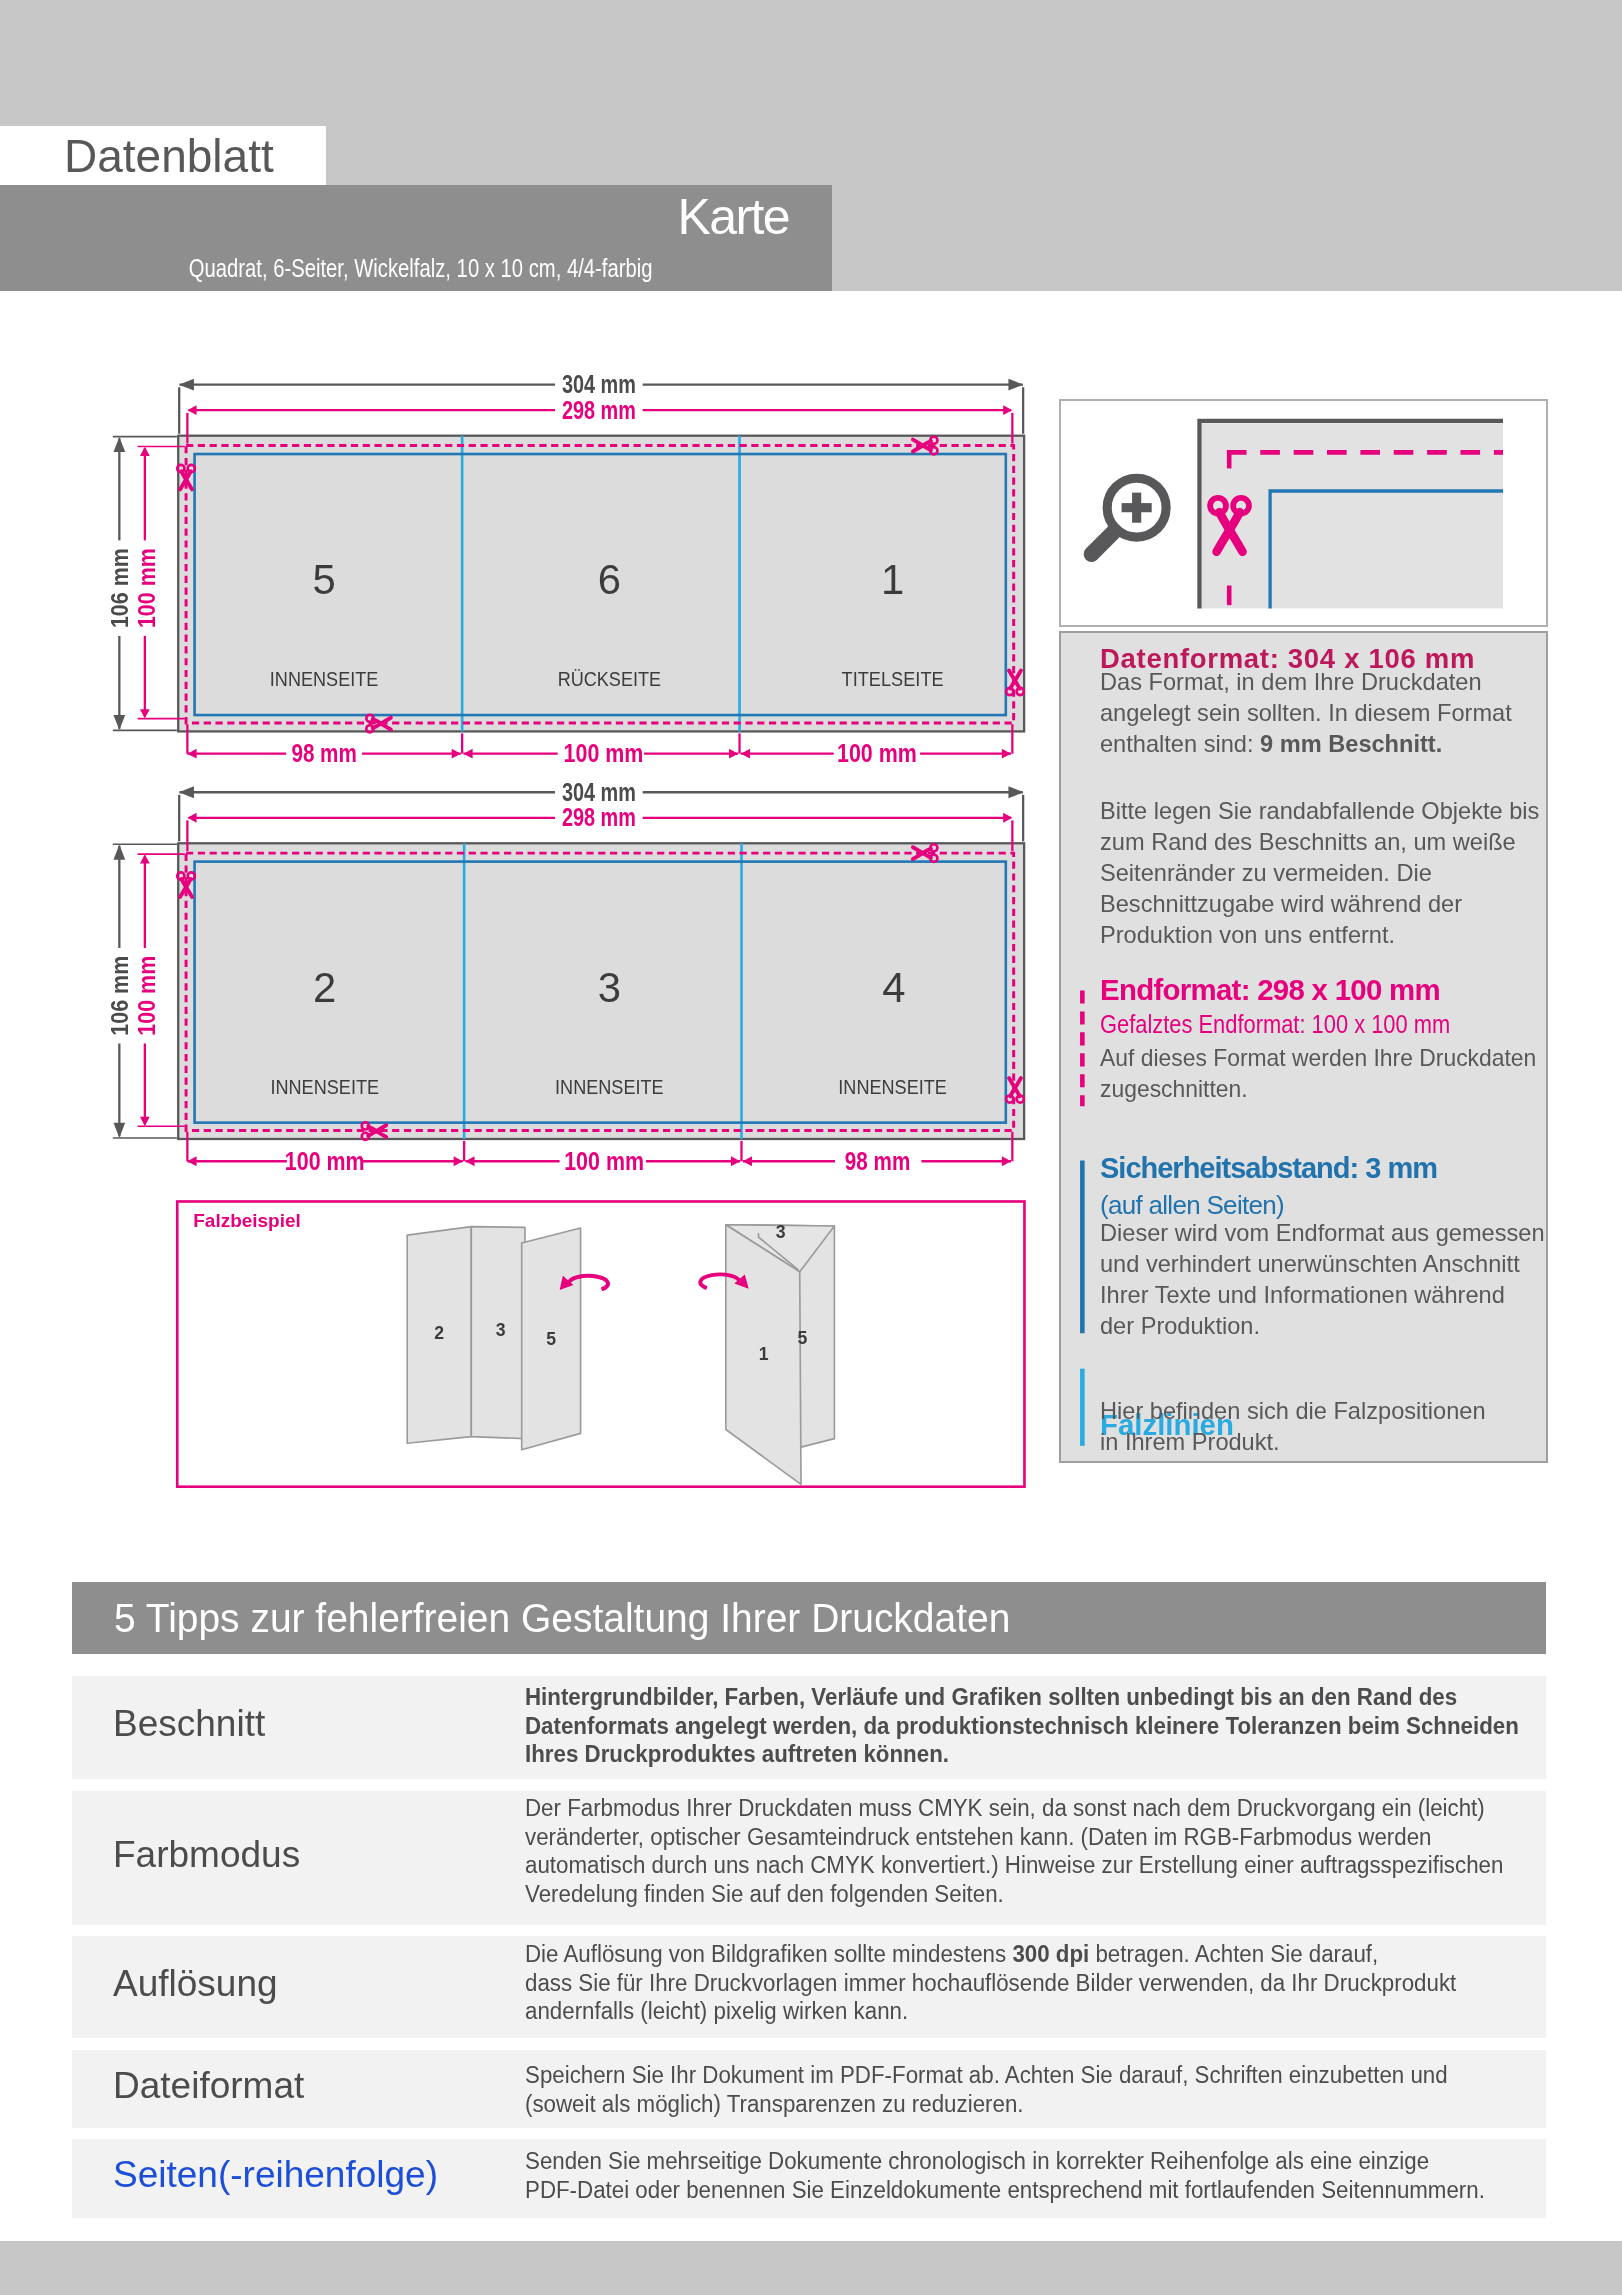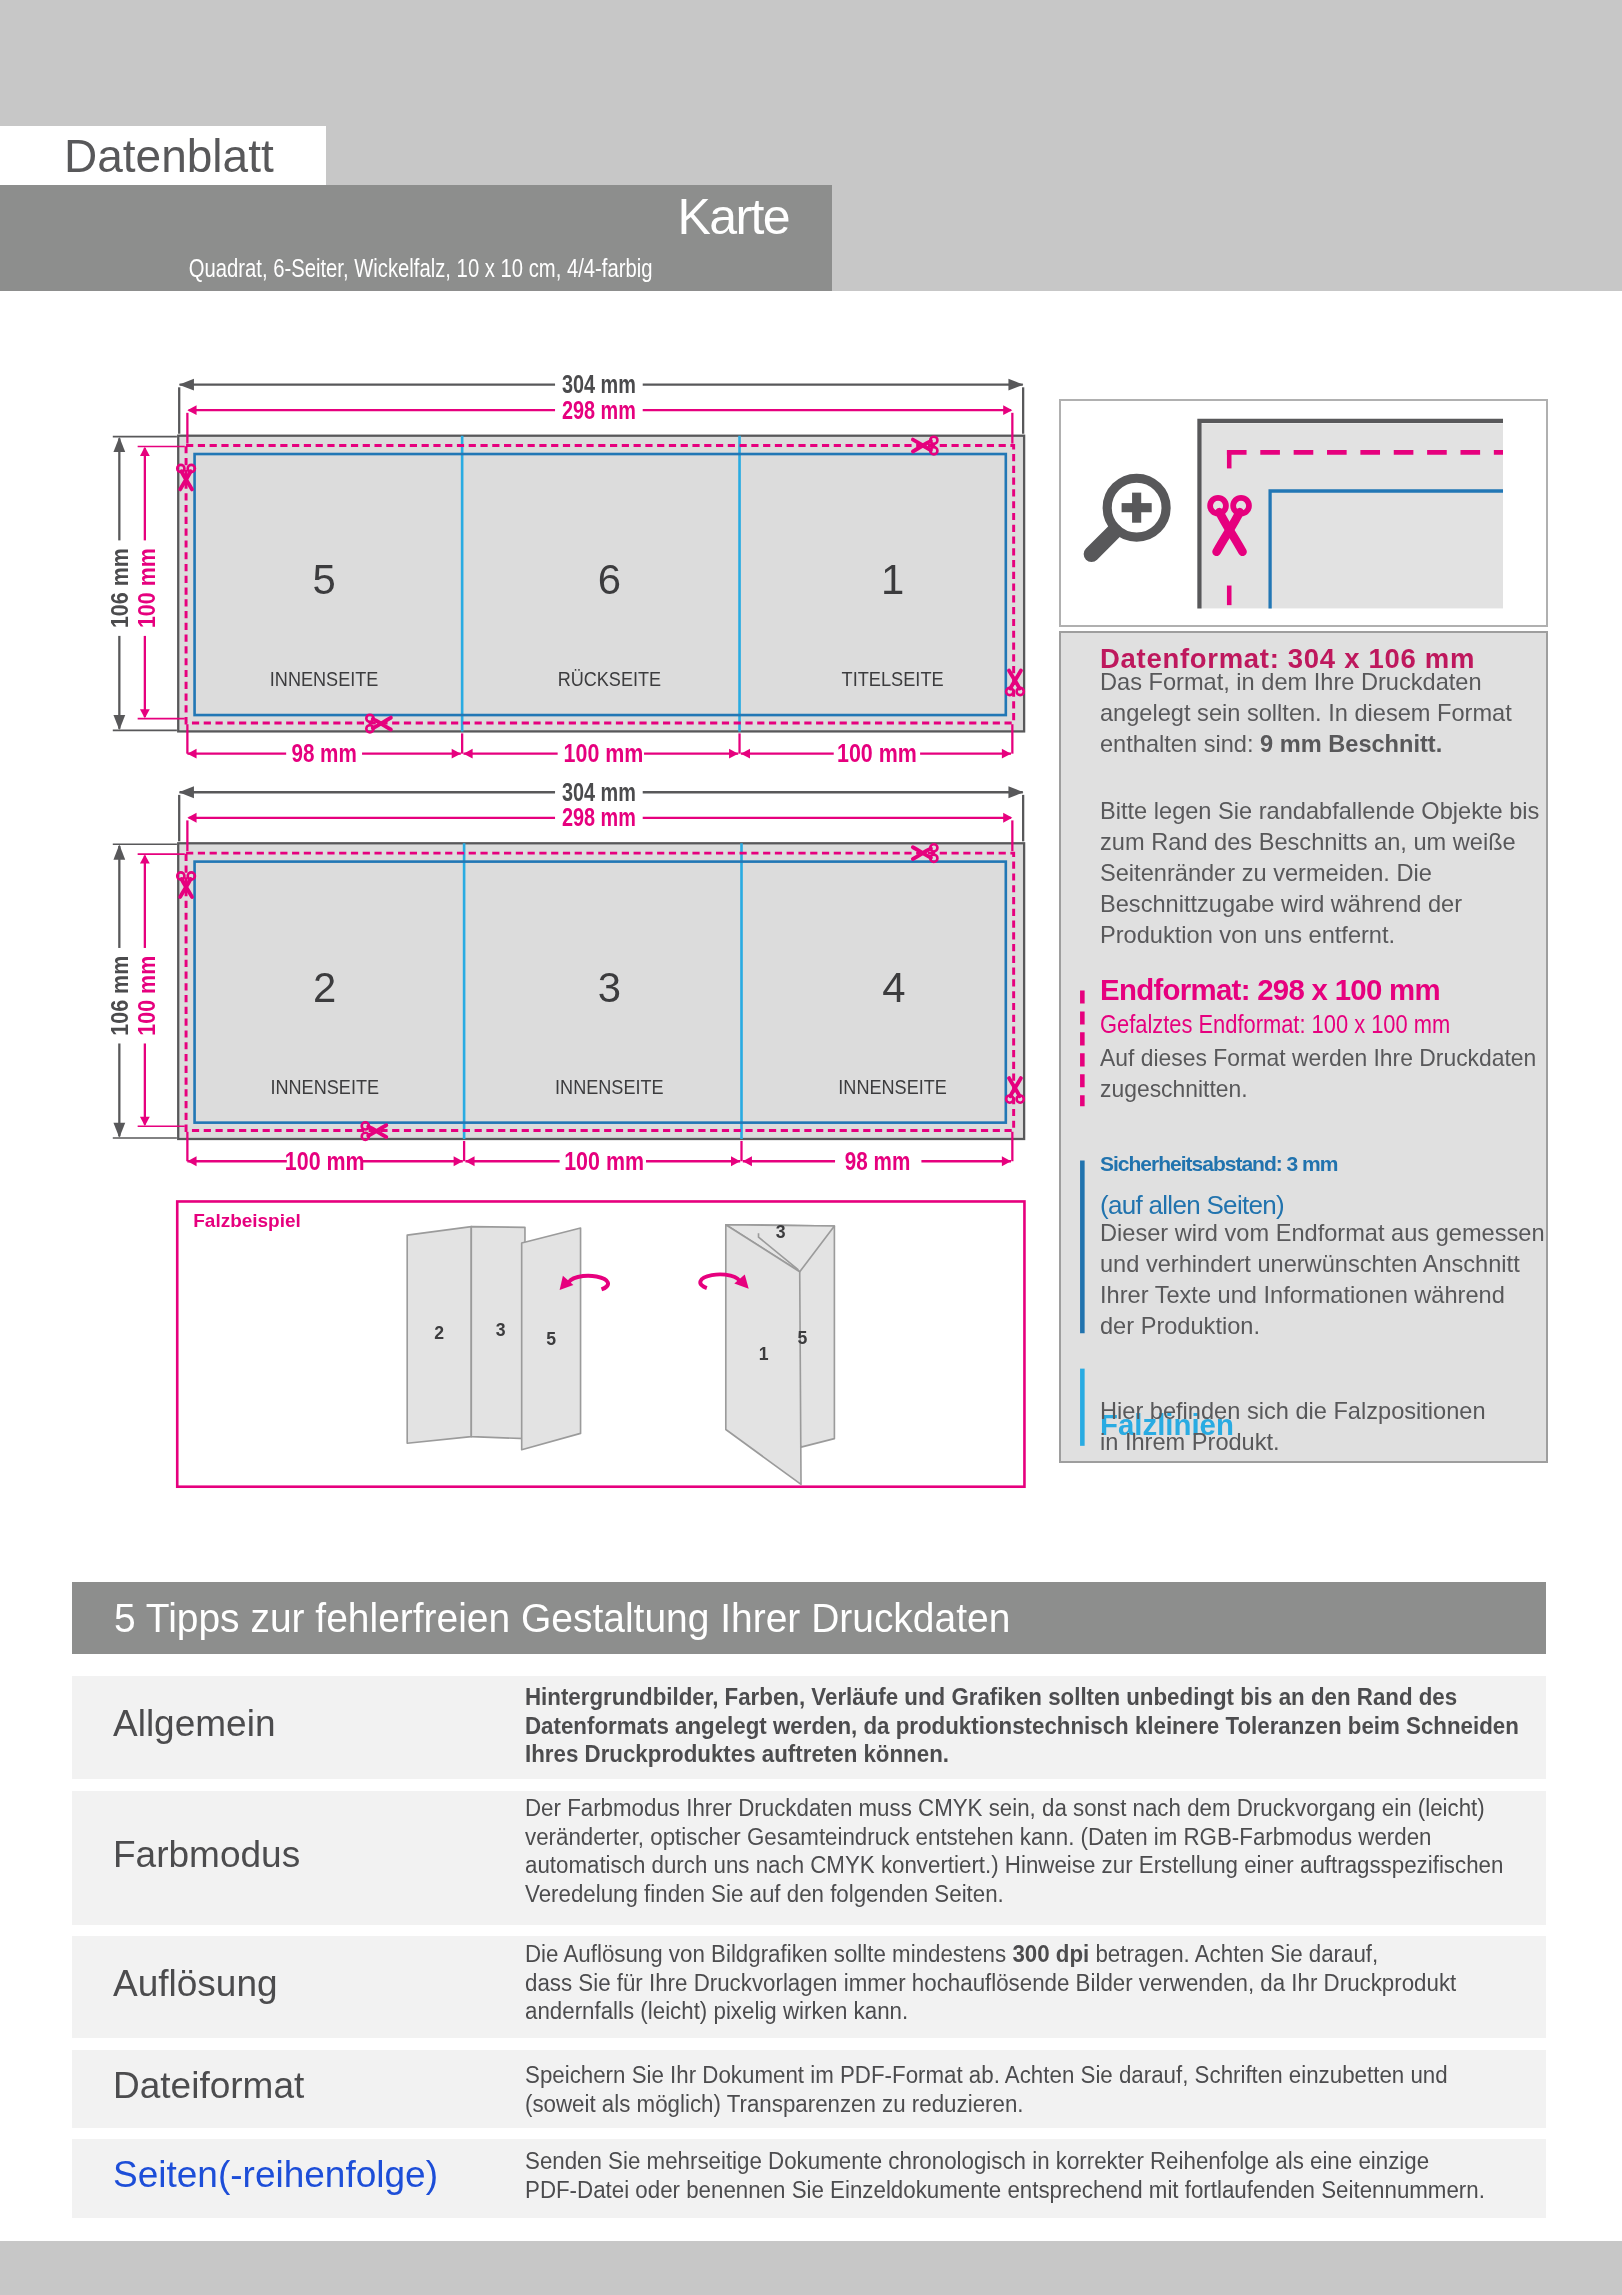--- a/index.html
+++ b/index.html
@@ -21,37 +21,37 @@
 <div class="abs" style="left:1059px;top:631px;width:489px;height:832px;background:#e0e0e0;border:2px solid #9e9e9e;box-sizing:border-box;"></div>
 
 <div class="abs" style="left:1100px;top:643px;font-size:27.5px;font-weight:bold;color:#be185d;letter-spacing:0.7px;white-space:nowrap;">Datenformat: 304 x 106 mm</div>
 <div class="abs" style="left:1100px;top:667px;font-size:23.6px;line-height:31px;color:#58585a;white-space:nowrap;"><span class="sx" style="transform:scaleX(1);">Das Format, in dem Ihre Druckdaten<br>angelegt sein sollten. In diesem Format<br>enthalten sind: <b>9 mm Beschnitt.</b></span></div>
 <div class="abs" style="left:1100px;top:796px;font-size:23.6px;line-height:31px;color:#58585a;white-space:nowrap;"><span class="sx" style="transform:scaleX(1);">Bitte legen Sie randabfallende Objekte bis<br>zum Rand des Beschnitts an, um weiße<br>Seitenränder zu vermeiden. Die<br>Beschnittzugabe wird während der<br>Produktion von uns entfernt.</span></div>
 
 <div class="abs" style="left:1100px;top:973px;font-size:29.4px;font-weight:bold;color:#e6007e;white-space:nowrap;letter-spacing:-0.7px;">Endformat: 298 x 100 mm</div>
 <div class="abs" style="left:1100px;top:1010px;font-size:25px;font-weight:normal;color:#e6007e;white-space:nowrap;"><span class="sx" style="transform:scaleX(0.875);">Gefalztes Endformat: 100 x 100 mm</span></div>
 <div class="abs" style="left:1100px;top:1043px;font-size:23.6px;line-height:31px;color:#58585a;white-space:nowrap;"><span class="sx" style="transform:scaleX(0.97);">Auf dieses Format werden Ihre Druckdaten<br>zugeschnitten.</span></div>
 
-<div class="abs" style="left:1100px;top:1152px;font-size:21px;font-weight:bold;color:#2173ae;white-space:nowrap;letter-spacing:-1px;">Sicherheitsabstand: 3 mm</div>
+<div class="abs" style="left:1100px;top:1152px;font-size:29px;font-weight:bold;color:#2173ae;white-space:nowrap;letter-spacing:-1px;">Sicherheitsabstand: 3 mm</div>
 <div class="abs" style="left:1100px;top:1190px;font-size:26px;color:#2173ae;white-space:nowrap;letter-spacing:-0.7px;">(auf allen Seiten)</div>
 <div class="abs" style="left:1100px;top:1218px;font-size:23.6px;line-height:31px;color:#58585a;white-space:nowrap;"><span class="sx" style="transform:scaleX(1);">Dieser wird vom Endformat aus gemessen<br>und verhindert unerwünschten Anschnitt<br>Ihrer Texte und Informationen während<br>der Produktion.</span></div>
 
 <div class="abs" style="left:1100px;top:1364px;font-size:29.4px;font-weight:bold;color:#29abe2;white-space:nowrap;margin-top:44px;">Falzlinien</div>
 <div class="abs" style="left:1100px;top:1396px;font-size:23.6px;line-height:31px;color:#58585a;white-space:nowrap;"><span class="sx" style="transform:scaleX(1);">Hier befinden sich die Falzpositionen<br>in Ihrem Produkt.</span></div>
 
 <div class="abs" style="left:72px;top:1582px;width:1474px;height:72px;background:#8d8e8d;"></div>
 <div class="abs" style="left:114px;top:1582px;width:1374px;height:72px;font-size:41px;line-height:72px;color:#ffffff;white-space:nowrap;"><span class="sx" style="transform:scaleX(0.95);">5 Tipps zur fehlerfreien Gestaltung Ihrer Druckdaten</span></div>
 
 <div class="abs" style="left:72px;top:1676px;width:1474px;height:103px;background:#f2f2f2;"></div>
 <div class="abs" style="left:72px;top:1791px;width:1474px;height:134px;background:#f2f2f2;"></div>
 <div class="abs" style="left:72px;top:1936px;width:1474px;height:102px;background:#f2f2f2;"></div>
 <div class="abs" style="left:72px;top:2050px;width:1474px;height:78px;background:#f2f2f2;"></div>
 <div class="abs" style="left:72px;top:2139px;width:1474px;height:79px;background:#f2f2f2;"></div>
 
-<div class="abs" style="left:113px;top:1676px;height:103px;line-height:96px;font-size:37px;color:#4c4c4e;white-space:nowrap;">Allgemein</div>
+<div class="abs" style="left:113px;top:1676px;height:103px;line-height:96px;font-size:37px;color:#4c4c4e;white-space:nowrap;">Beschnitt</div>
 <div class="abs" style="left:113px;top:1791px;height:134px;line-height:127px;font-size:37px;color:#4c4c4e;white-space:nowrap;">Farbmodus</div>
 <div class="abs" style="left:113px;top:1936px;height:102px;line-height:95px;font-size:37px;color:#4c4c4e;white-space:nowrap;">Auflösung</div>
 <div class="abs" style="left:113px;top:2050px;height:78px;line-height:71px;font-size:37px;color:#4c4c4e;white-space:nowrap;">Dateiformat</div>
 <div class="abs" style="left:113px;top:2139px;height:79px;line-height:71px;font-size:37px;color:#1d4ed8;white-space:nowrap;">Seiten(-reihenfolge)</div>
 
 <div class="abs" style="left:525px;top:1683px;font-size:23px;line-height:28.5px;color:#4c4c4e;white-space:nowrap;font-weight:bold;"><span class="sx" style="transform:scaleX(0.97);">Hintergrundbilder, Farben, Verläufe und Grafiken sollten unbedingt bis an den Rand des<br>Datenformats angelegt werden, da produktionstechnisch kleinere Toleranzen beim Schneiden<br>Ihres Druckproduktes auftreten können.</span></div>
 <div class="abs" style="left:525px;top:1794px;font-size:23px;line-height:28.5px;color:#4c4c4e;white-space:nowrap;"><span class="sx" style="transform:scaleX(0.97);">Der Farbmodus Ihrer Druckdaten muss CMYK sein, da sonst nach dem Druckvorgang ein (leicht)<br>veränderter, optischer Gesamteindruck entstehen kann. (Daten im RGB-Farbmodus werden<br>automatisch durch uns nach CMYK konvertiert.) Hinweise zur Erstellung einer auftragsspezifischen<br>Veredelung finden Sie  auf den folgenden Seiten.</span></div>
 <div class="abs" style="left:525px;top:1940px;font-size:23px;line-height:28.5px;color:#4c4c4e;white-space:nowrap;"><span class="sx" style="transform:scaleX(0.97);">Die Auflösung von Bildgrafiken sollte mindestens <b>300 dpi</b> betragen. Achten Sie darauf,<br>dass Sie für Ihre Druckvorlagen immer hochauflösende Bilder verwenden, da Ihr Druckprodukt<br>andernfalls (leicht) pixelig wirken kann.</span></div>
 <div class="abs" style="left:525px;top:2061px;font-size:23px;line-height:28.5px;color:#4c4c4e;white-space:nowrap;"><span class="sx" style="transform:scaleX(0.97);">Speichern Sie Ihr Dokument im PDF-Format ab. Achten Sie darauf, Schriften einzubetten und<br>(soweit als möglich) Transparenzen zu reduzieren.</span></div>
 <div class="abs" style="left:525px;top:2147px;font-size:23px;line-height:28.5px;color:#4c4c4e;white-space:nowrap;"><span class="sx" style="transform:scaleX(0.97);">Senden Sie mehrseitige Dokumente chronologisch in korrekter Reihenfolge als eine einzige<br>PDF-Datei oder benennen Sie Einzeldokumente entsprechend mit fortlaufenden Seitennummern.</span></div>

